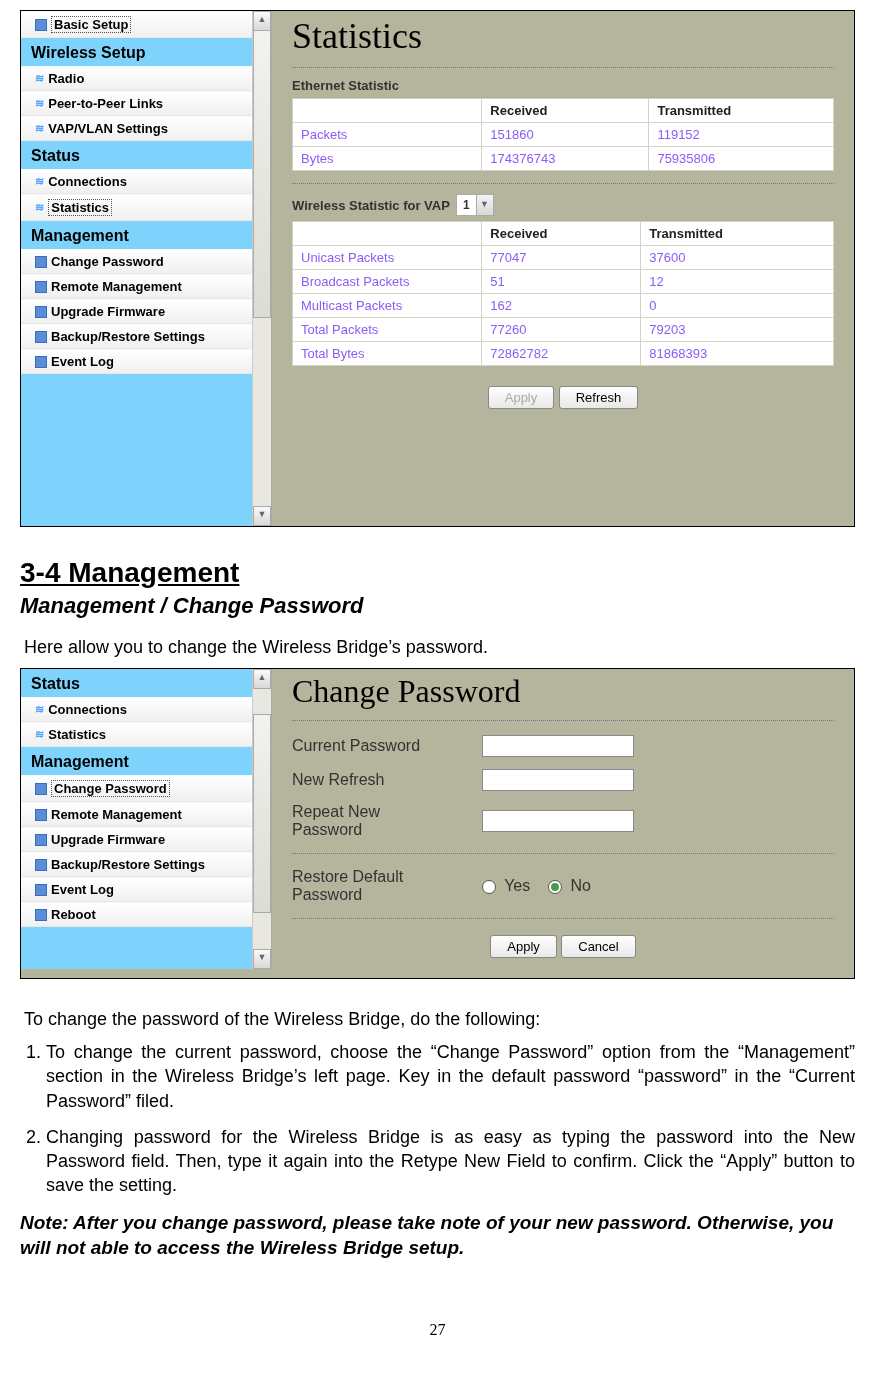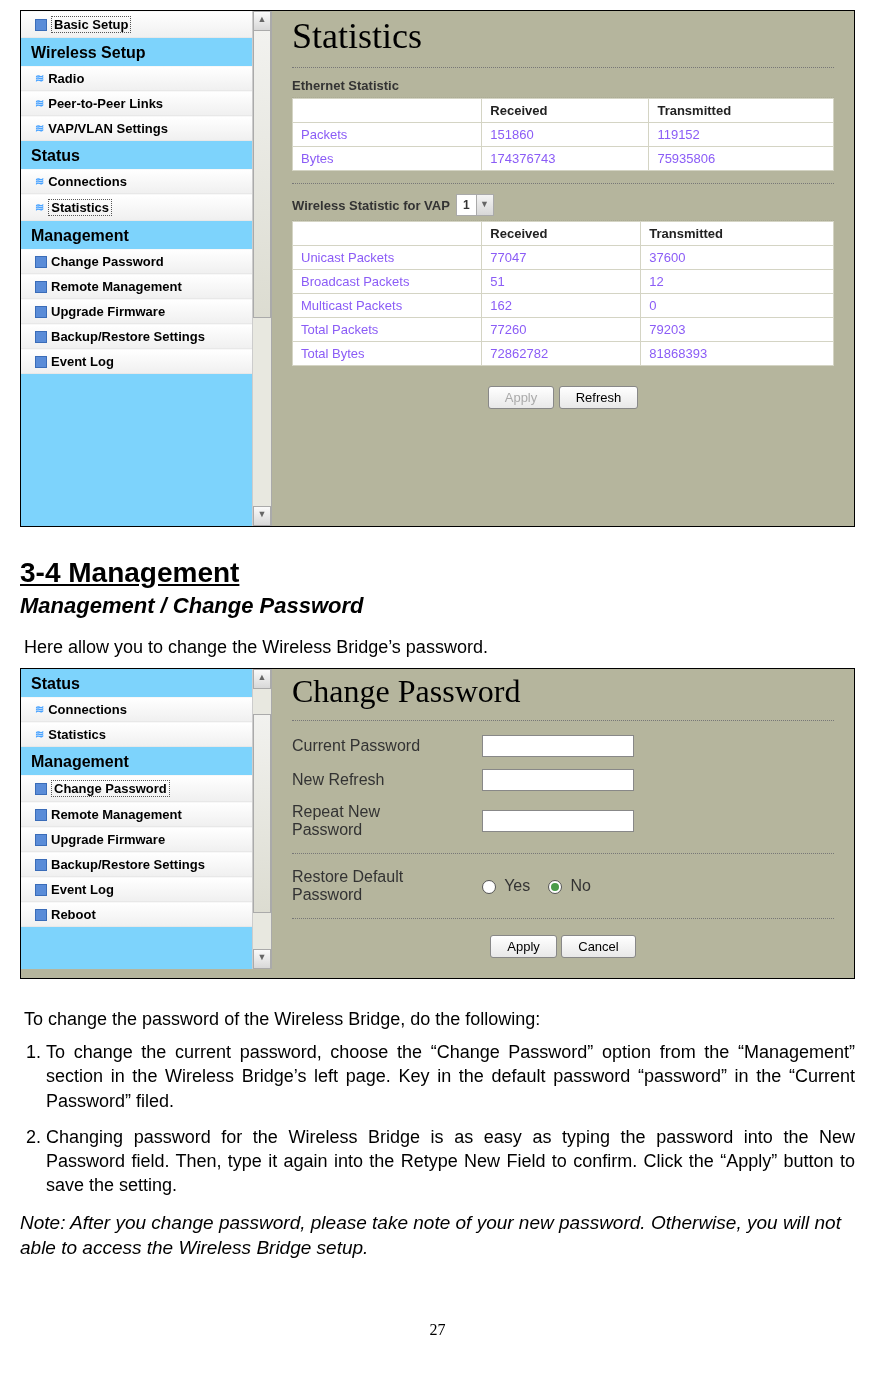--- a/index.html
+++ b/index.html
@@ -120,21 +120,21 @@
     margin: 6px 0 4px 0;
   }
   .doc-h3 {
     font-size: 22px; font-weight: bold;
     font-style: italic;
     margin: 4px 0 18px 0;
   }
   .doc-p { font-size: 18px; margin: 6px 0 10px 4px; }
   ol.doc-list { font-size: 18px; padding-left: 26px; margin: 8px 0; }
   ol.doc-list li { margin-bottom: 12px; text-align: justify; line-height:1.35; }
-  .doc-note { font-size: 19px; font-weight:normal; font-style:italic; margin-top:8px; line-height:1.35; }
+  .doc-note { font-size: 19px; font-weight:bold; font-style:italic; margin-top:8px; line-height:1.35; }
   .pagenum { text-align:center; font-size:16px; margin-top:60px; font-family:'Times New Roman',serif;}
 
   
   .form-row { display:flex; align-items:center; gap:30px; padding:6px 0; font-size:16px; color:#333;}
   .form-row .flabel { width:160px; }
   .finput { width:150px; height:20px; border:1px solid #888; background:#fff; }
   .radio { width:12px;height:12px;border-radius:50%;border:1px solid #555;display:inline-block;vertical-align:middle;margin-right:4px;background:#fff;position:relative;}
   .radio.sel::after{content:"";position:absolute;inset:2px;border-radius:50%;background:#4a9c4a;}
   .dotted-sep { border-top:1px dotted #777; margin:8px 0; }
 </style>

